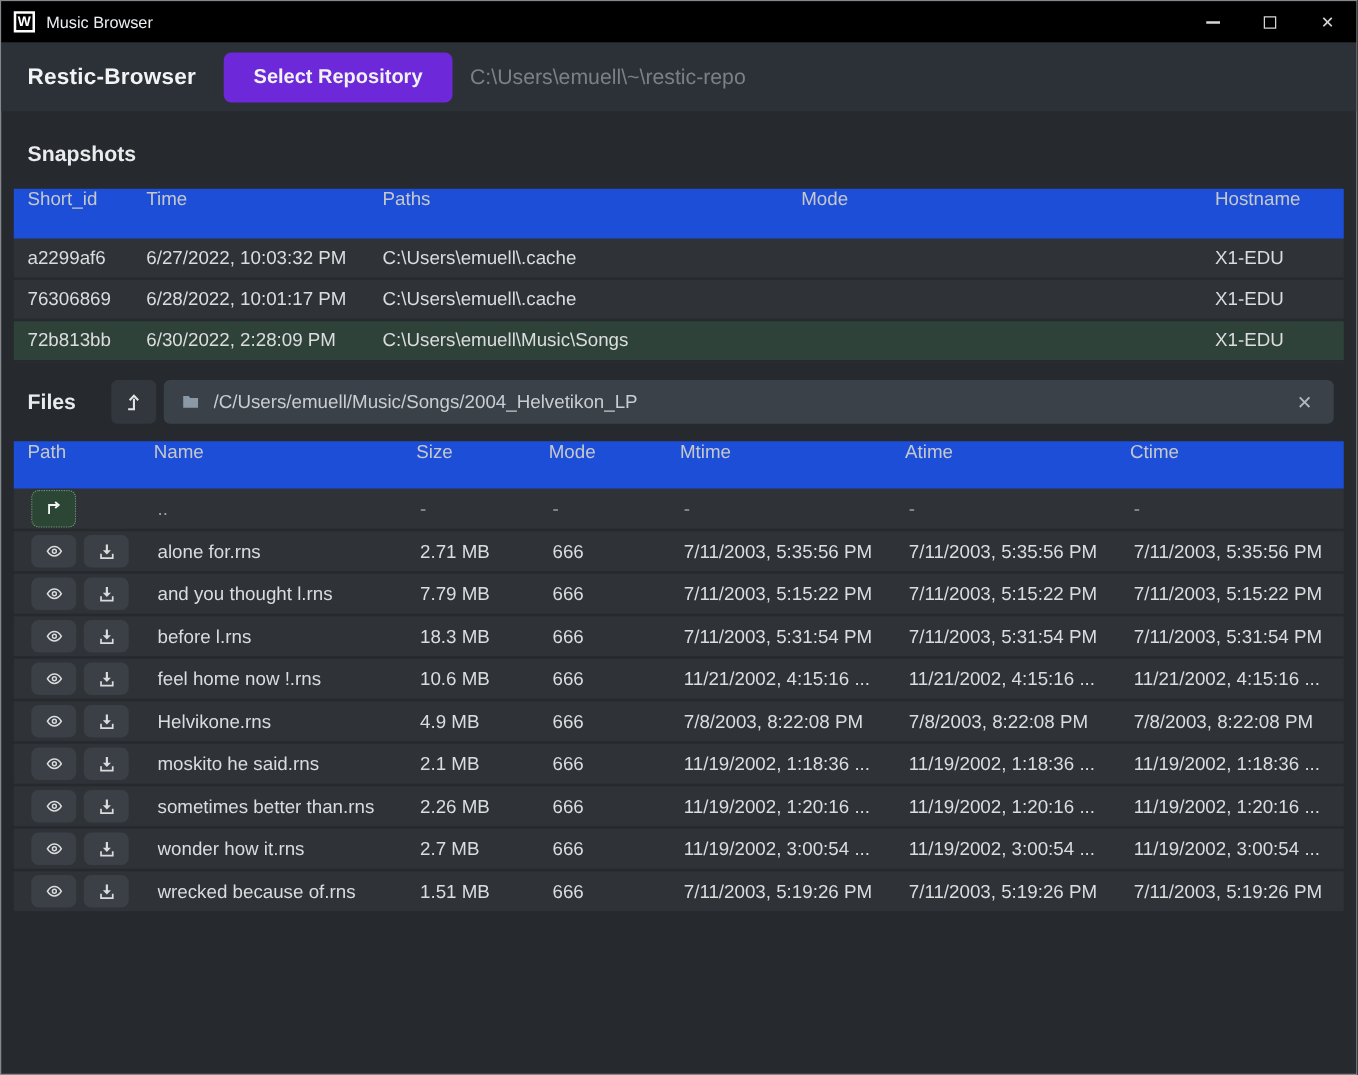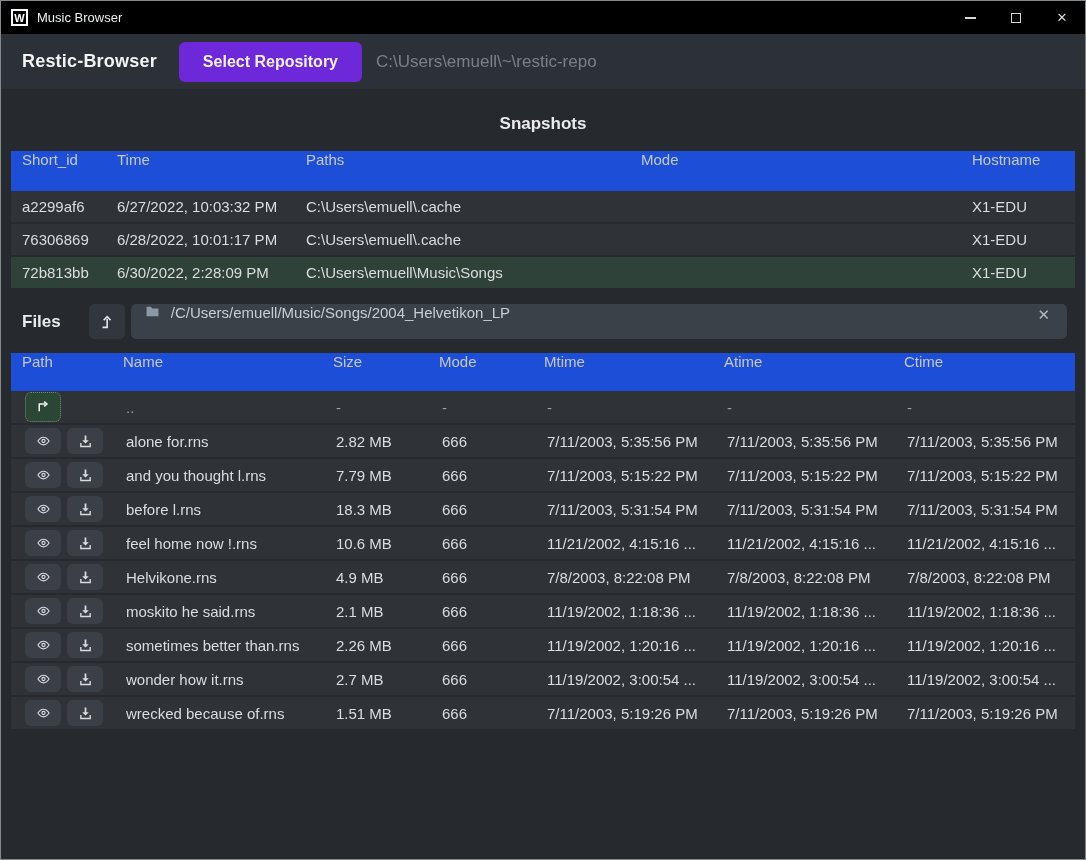--- a/index.html
+++ b/index.html
@@ -22,42 +22,42 @@
 
   
   .appheader { height:55px; background:#2c3137; display:flex; align-items:center; padding:0 21px; flex:none; }
   .app-title { color:#f2f3f5; font-size:18px; font-weight:bold; letter-spacing:.2px; }
   .btn-green { margin-left:22px; background:#6d28d9; color:#f0f2f3; border:none; border-radius:6px;
                height:40px; padding:0 24px; font-size:16px; font-weight:bold;
                font-family:inherit; cursor:pointer; }
   .repo-path { margin-left:14px; color:#7b8087; font-size:17px; }
 
   
-  .section-head { height:62px; display:flex; align-items:center; padding:8px 21px 0; flex:none;justify-content:center; }
+  .section-head { height:62px; display:flex; align-items:center; padding:8px 21px 0; flex:none; }
   .section-head span { color:#eaebed; font-size:17px; font-weight:bold; }
 
   
   .thead { height:40px; background:#1d4ed8; display:flex; 
            margin:0 10px; padding-left:11px; color:#c5c8cb; font-size:15px; flex:none; }
   .trow { height:33px; background:#2f3338; display:flex; align-items:center;
           margin:0 10px; padding-left:11px; color:#dadcde; font-size:15px;
           border-bottom:2px solid #26292e; flex:none; }
   .cell { white-space:nowrap; overflow:hidden; padding-right:8px; }
 
   
   .s-id{width:95px}.s-time{width:189px}.s-paths{width:335px}.s-tags{width:331px}.s-host{flex:1}
   .trow.selected { background:#2f4239; }
 
   
   .files-bar { height:63px; display:flex; align-items:center; padding:0 18px 0 21px; flex:none; }
   .files-title { color:#eaebed; font-size:17px; font-weight:bold; }
   .icon-btn-sm { width:36px; height:35px; margin-left:28px; background:#31373d; border:none;
                  border-radius:5px; display:flex; align-items:center; justify-content:center; cursor:pointer; flex:none; }
   .path-input { margin-left:6px; flex:1; height:35px; background:#3b4149; border-radius:5px;
-                display:flex; align-items:flex-start; padding:0 13px; gap:10px; }
+                display:flex; align-items:center; padding:0 13px; gap:10px; }
   .path-input .path-text { color:#c9cdd1; font-size:15px; white-space:nowrap; overflow:hidden; }
   .clear-x { margin-left:auto; color:#b3b9bf; font-size:15px; cursor:pointer; padding:2px 4px; }
 
   
   .files .trow { height:34px; }
   .c-actions{width:101px; display:flex; align-items:center; gap:6px; margin-left:3px;}
   .thead .c-actions{display:block; margin-left:0;}
   .c-name{width:210px}.c-size{width:106px}.c-mode{width:105px}
   .c-mtime{width:180px}.c-atime{width:180px}.c-ctime{flex:1}
   .row-btn { width:36px; height:26px; background:#3a4046; border:none; border-radius:6px;
@@ -192,21 +192,21 @@
         <button class="row-btn">
             <span style="display:flex">
               <svg width="15" height="15" viewBox="0 0 24 24">
                 <path d="M10.6 2.5h2.8v7.5h3.8L12 15.2 6.8 10h3.8z" fill="#d9dbdd"></path>
                 <path d="M4.5 14.5v5.5h15v-5.5" fill="none" stroke="#d9dbdd" stroke-width="2.2"></path>
               </svg>
             </span>
           </button>
       </span>
       <span class="cell c-name">alone for.rns</span>
-      <span class="cell c-size">2.82 MB</span>
+      <span class="cell c-size">2.71 MB</span>
       <span class="cell c-mode">666</span>
       <span class="cell c-mtime">7/11/2003, 5:35:56 PM</span>
       <span class="cell c-atime">7/11/2003, 5:35:56 PM</span>
       <span class="cell c-ctime">7/11/2003, 5:35:56 PM</span>
     </div>
 
     <div class="trow">
       <span class="c-actions">
         <button class="row-btn">
             <span style="display:flex">

